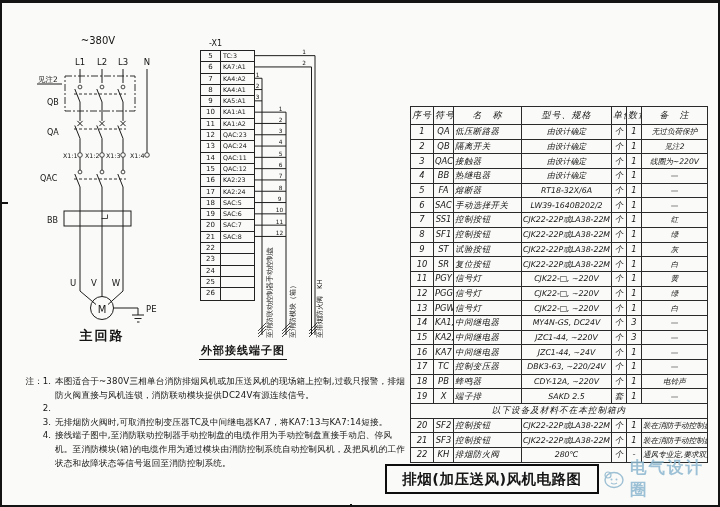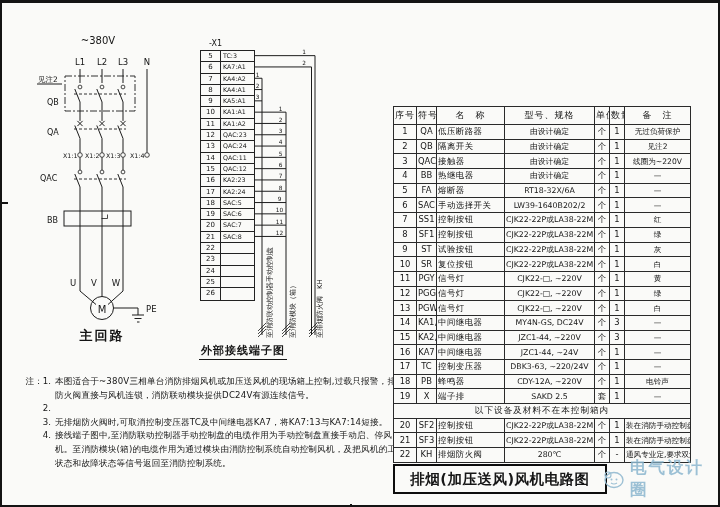--- a/index.html
+++ b/index.html
@@ -17,38 +17,38 @@
   svg text{fill:#141414;font-family:"DejaVu Sans",sans-serif;}
   
   #tstrip{position:absolute;left:198px;top:47px;width:55px;border:1px solid #222;box-sizing:border-box;background:#fafaf8;}
   #tstrip .trow{display:flex;height:11.3px;box-sizing:border-box;border-bottom:1px solid #222;}
   #tstrip .trow:last-child{border-bottom:none;}
   #tstrip .tnum{width:19px;border-right:1px solid #222;text-align:center;font-size:7px;line-height:10.5px;}
   #tstrip .tsig{flex:1;padding-left:2px;font-size:6.3px;line-height:10.5px;white-space:nowrap;}
   #tcaption{position:absolute;left:197px;top:340px;font-size:11px;font-weight:bold;
     border-bottom:1.5px solid #161616;padding:0 2px 1px 2px;letter-spacing:1px;text-align:right;}
   
-  #parts{position:absolute;left:391px;top:103px;width:297px;}
+  #parts{position:absolute;left:408px;top:103px;width:297px;font-style:italic;}
   #parts table{border-collapse:collapse;table-layout:fixed;width:297px;background:#fafaf8;}
   #parts th,#parts td{border:1px solid #2a2a2a;padding:0 1px;font-size:8.4px;line-height:9px;
     text-align:center;overflow:hidden;white-space:nowrap;font-weight:normal;height:13.7px;}
   #parts thead th{height:17px;font-size:9px;letter-spacing:1px;}
   #parts td.name{text-align:left;padding-left:1px;letter-spacing:.5px;}
   #parts td.model{font-size:7.8px;}
   #parts td.note{font-size:7.6px;}
   #parts td.sep{letter-spacing:1px;font-size:8.6px;}
   
   #notes{position:absolute;left:12px;top:372px;width:392px;font-size:8.6px;line-height:13.6px;}
   .note-row{display:flex;}
   .note-label{min-width:37px;text-align:right;padding-right:4px;white-space:nowrap;flex:none;}
   .note-text{flex:1;letter-spacing:.2px;}
   
   #titlebox{position:absolute;left:383px;top:461px;width:214px;height:30px;border:2.5px solid #0d0d0d;
     box-sizing:border-box;display:flex;align-items:center;justify-content:center;
-    font-size:14.5px;font-weight:bold;letter-spacing:.5px;background:#fafaf8;margin-left:8px;}
+    font-size:14.5px;font-weight:bold;letter-spacing:.5px;background:#fafaf8;}
   #brand{position:absolute;left:599px;top:461px;width:118px;height:30px;display:flex;align-items:center;gap:3px;}
   #brand .brand-text{color:#8cb7cf;font-size:16.5px;letter-spacing:2px;font-weight:bold;opacity:.85;}
   .tick{position:absolute;background:#111;}
 </style>
 </head>
 <body>
 
 <div id="sheet">
 
   <div class="tick" style="left:0;top:199px;width:6px;height:2px;"></div>

